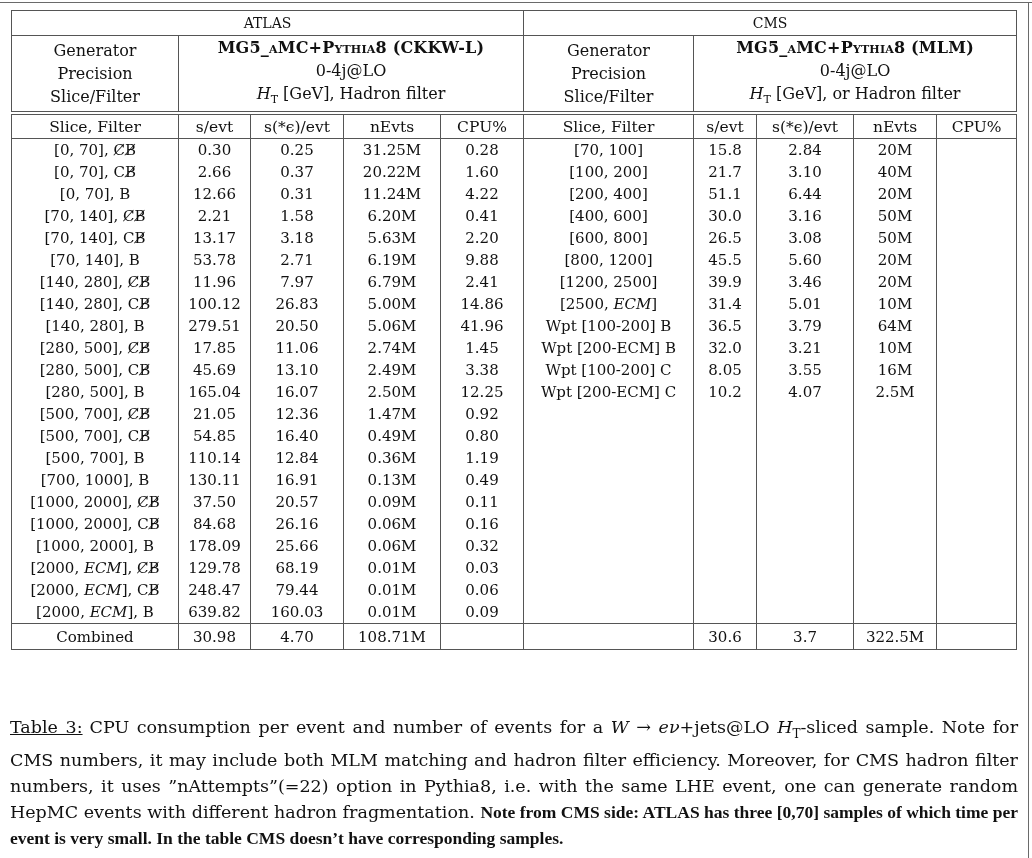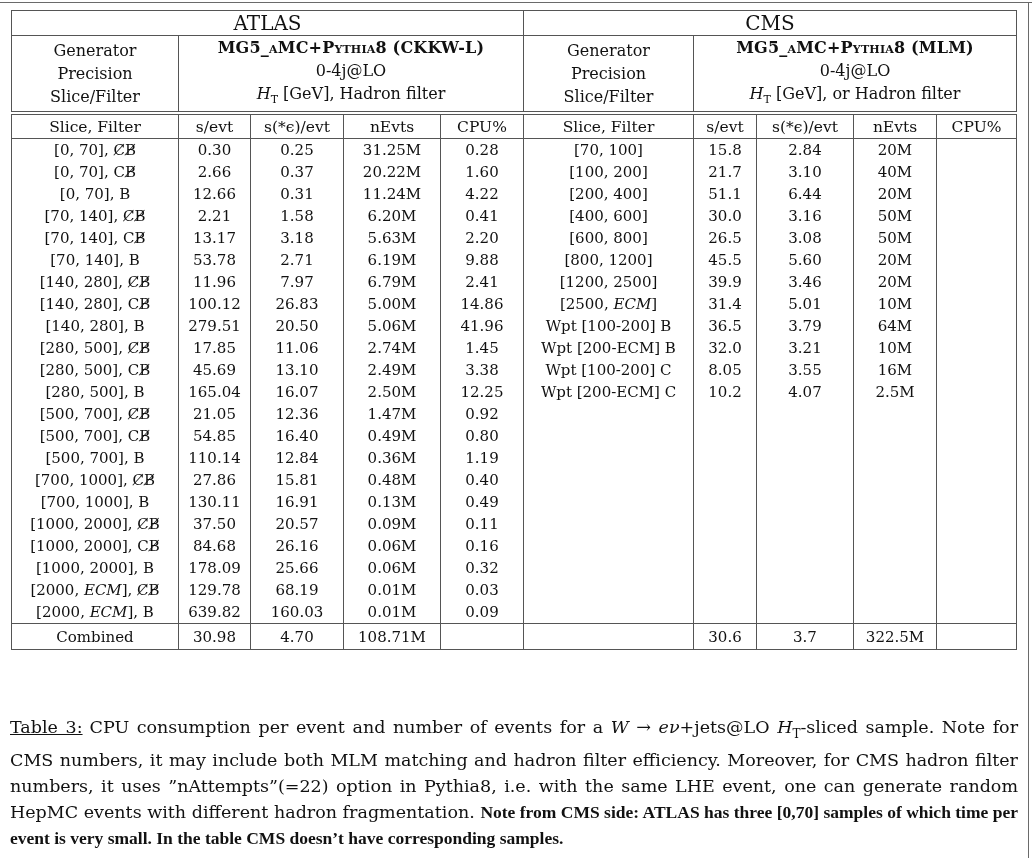--- a/index.html
+++ b/index.html
@@ -14,21 +14,21 @@
   table.results{
     position:absolute;left:11px;top:10px;width:1006px;
     border-collapse:collapse;table-layout:fixed;
     border:1px solid #555;
   }
   td{
     padding:0 2px;text-align:center;vertical-align:middle;
     font-size:15px;white-space:nowrap;overflow:hidden;color:#111;
   }
   .bl{border-left:1px solid #555;}
-  tr.group-row td{border-bottom:1px solid #555;font-size:20px;height:24px;}
+  tr.group-row td{border-bottom:1px solid #555;font-size:14px;height:24px;}
   tr.meta-row td{height:70px;}
   .meta-line{line-height:23px;font-size:16px;}
   .smallcaps{font-variant:small-caps;letter-spacing:0.2px;font-weight:bold;}
   tr.colhead-row td{
     border-top:4px double #555;border-bottom:1px solid #555;
     height:23px;font-size:15.5px;
   }
   tr.data-row{height:22px;}
   tr.data-row td{line-height:22px;}
   tr.combined-row td{border-top:1px solid #555;height:25px;}
@@ -276,32 +276,20 @@
         <td class="num bl">12.84</td>
         <td class="num bl">0.36M</td>
         <td class="num bl">1.19</td>
         <td class="lbl bl"></td>
         <td class="num bl"></td>
         <td class="num bl"></td>
         <td class="num bl"></td>
         <td class="num bl"></td>
       </tr>
       <tr class="data-row">
-        <td class="lbl">[700, 1000], C̸B̸</td>
-        <td class="num bl">27.86</td>
-        <td class="num bl">15.81</td>
-        <td class="num bl">0.48M</td>
-        <td class="num bl">0.40</td>
-        <td class="lbl bl"></td>
-        <td class="num bl"></td>
-        <td class="num bl"></td>
-        <td class="num bl"></td>
-        <td class="num bl"></td>
-      </tr>
-      <tr class="data-row">
         <td class="lbl">[700, 1000], B</td>
         <td class="num bl">130.11</td>
         <td class="num bl">16.91</td>
         <td class="num bl">0.13M</td>
         <td class="num bl">0.49</td>
         <td class="lbl bl"></td>
         <td class="num bl"></td>
         <td class="num bl"></td>
         <td class="num bl"></td>
         <td class="num bl"></td>
@@ -348,20 +336,32 @@
         <td class="num bl">68.19</td>
         <td class="num bl">0.01M</td>
         <td class="num bl">0.03</td>
         <td class="lbl bl"></td>
         <td class="num bl"></td>
         <td class="num bl"></td>
         <td class="num bl"></td>
         <td class="num bl"></td>
       </tr>
       <tr class="data-row">
+        <td class="lbl">[2000, <i>ECM</i>], CB̸</td>
+        <td class="num bl">248.47</td>
+        <td class="num bl">79.44</td>
+        <td class="num bl">0.01M</td>
+        <td class="num bl">0.06</td>
+        <td class="lbl bl"></td>
+        <td class="num bl"></td>
+        <td class="num bl"></td>
+        <td class="num bl"></td>
+        <td class="num bl"></td>
+      </tr>
+      <tr class="data-row">
         <td class="lbl">[2000, <i>ECM</i>], B</td>
         <td class="num bl">639.82</td>
         <td class="num bl">160.03</td>
         <td class="num bl">0.01M</td>
         <td class="num bl">0.09</td>
         <td class="lbl bl"></td>
         <td class="num bl"></td>
         <td class="num bl"></td>
         <td class="num bl"></td>
         <td class="num bl"></td>

